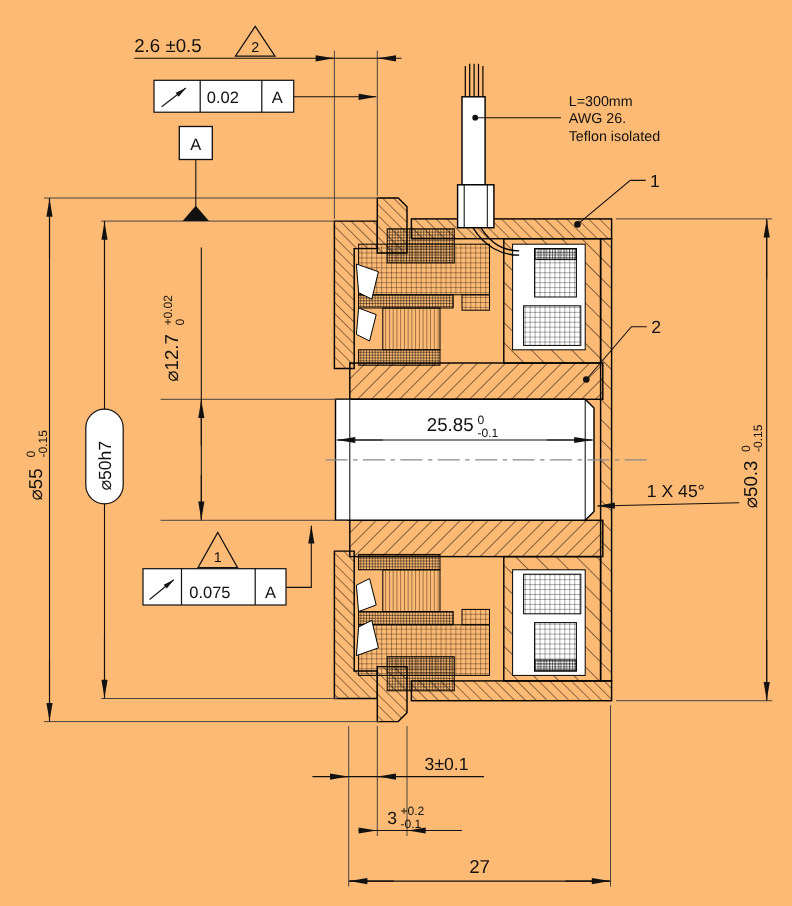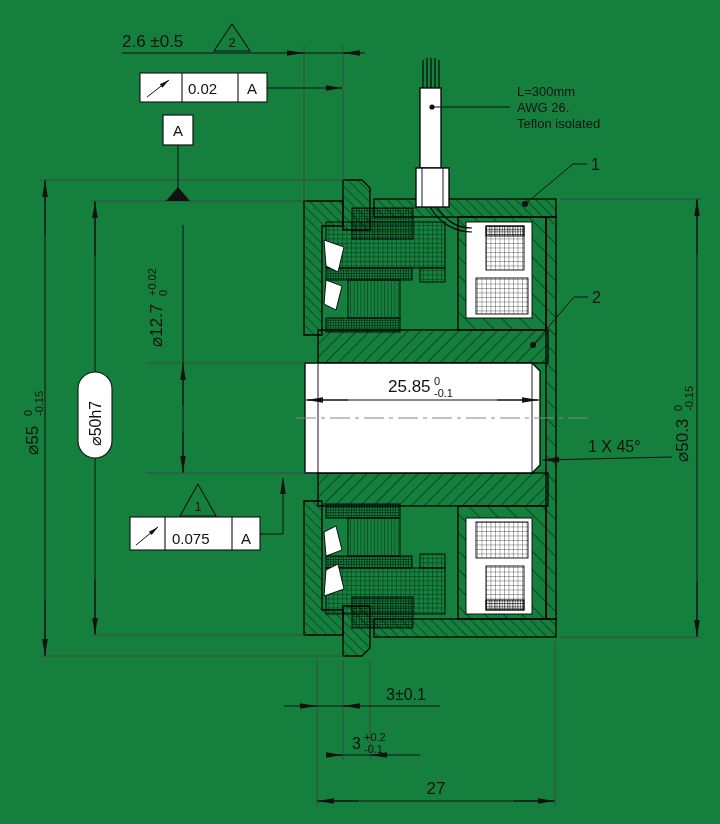--- a/index.html
+++ b/index.html
@@ -1,16 +1,16 @@
 <!DOCTYPE html>
 <html><head>
 <meta charset="utf-8">
 <style>
   html,body{margin:0;padding:0;background:#fff;}
-  .page{width:720px;height:824px;background:#15803d;position:relative;overflow:hidden;}
+  .page{width:720px;height:824px;background:#fdba74;position:relative;overflow:hidden;}
   svg{display:block;}
   text{font-family:"Liberation Sans","DejaVu Sans",sans-serif;fill:#111;}
   .t17{font-size:17px;} .t16{font-size:16px;} .t15{font-size:15px;}
   .t13{font-size:13px;} .t11{font-size:11px;}
   .outline{stroke:#000;stroke-width:1.3;}
   .thin{stroke:#000;stroke-width:0.9;}
   .dim{stroke:#111;stroke-width:1;fill:none;}
   .ext{stroke:#444;stroke-width:0.9;fill:none;}
   .lead{stroke:#111;stroke-width:1;fill:none;}
 </style>

